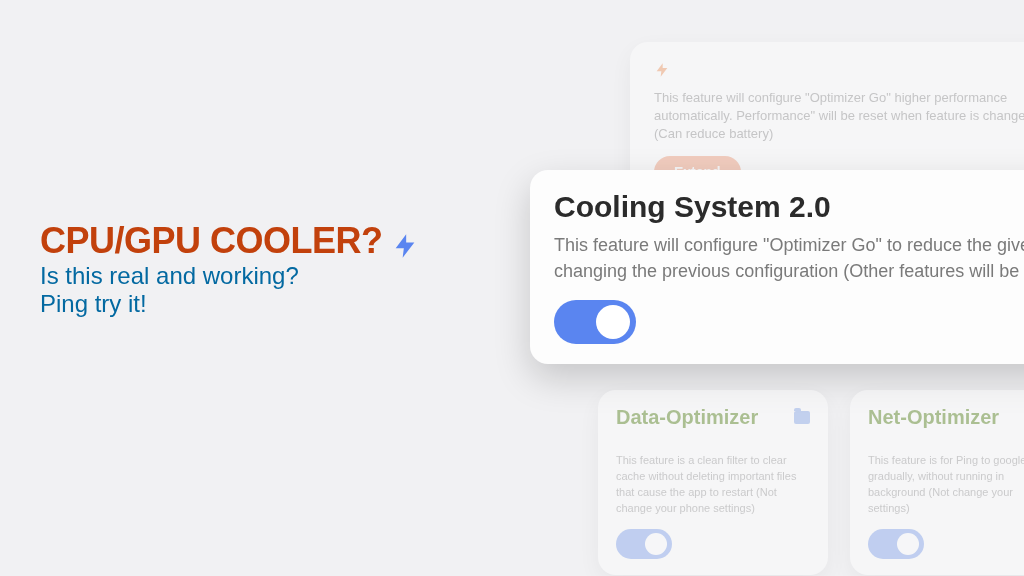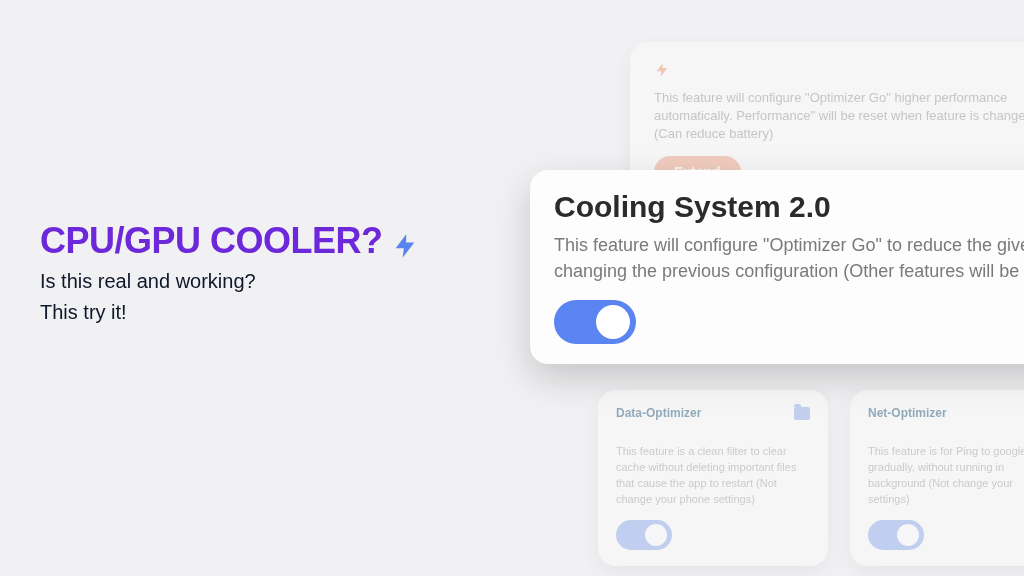--- a/index.html
+++ b/index.html
@@ -12,31 +12,31 @@
   position: relative;
 }
 .left-section {
   position: absolute;
   left: 40px;
   top: 220px;
 }
 .headline {
   font-size: 36px;
   font-weight: 800;
-  color: #6d28d9;
+  color: #c2410c;
   letter-spacing: -0.5px;
   display: flex;
   align-items: center;
   gap: 8px;
 }
 .subline1, .subline2 {
-  font-size: 20px;
-  color: #0f172a;
+  font-size: 24px;
+  color: #0369a1;
   font-weight: 400;
-  margin-top: 8px;
+  margin-top: 0;
 }
 .bolt-icon {
   width: 28px;
   height: 28px;
   display: inline-block;
 }
 .bolt-icon svg { width: 100%; height: 100%; }
 
 
 .card {
@@ -68,23 +68,23 @@
   margin-top: 6px;
   line-height: 1.4;
 }
 .card-desc-big {
   font-size: 18px;
   color: #7a7a7a;
   margin-top: 8px;
   line-height: 1.45;
 }
 .small-title {
-  font-size: 12px;
-  font-weight: 700;
-  color: #0c4a6e;
+  font-size: 20px;
+  font-weight: 700;
+  color: #4d7c0f;
   display: flex;
   align-items: center;
   justify-content: space-between;
 }
 .small-desc {
   font-size: 11px;
   color: #969696;
   margin-top: 24px;
   line-height: 1.45;
 }
@@ -191,21 +191,21 @@
 <div class="left-section">
   <div class="headline">
     <span>CPU/GPU COOLER?</span>
     <span class="bolt-icon">
       <svg viewBox="0 0 24 24" fill="#5a85f0">
           <path d="M13 2 L4 14 L11 14 L10 22 L20 9 L13 9 Z"></path>
         </svg>
     </span>
   </div>
   <div class="subline1">Is this real and working?</div>
-  <div class="subline2">This try it!</div>
+  <div class="subline2">Ping try it!</div>
 </div>
 
 <div class="card card-performance faded">
   <div class="card-title">
     <span class="perf-icon">
       <svg width="16" height="16" viewBox="0 0 24 24" fill="#f0945b">
           <path d="M13 2 L4 14 L11 14 L10 22 L20 9 L13 9 Z"></path>
         </svg>
     </span>
   </div>

